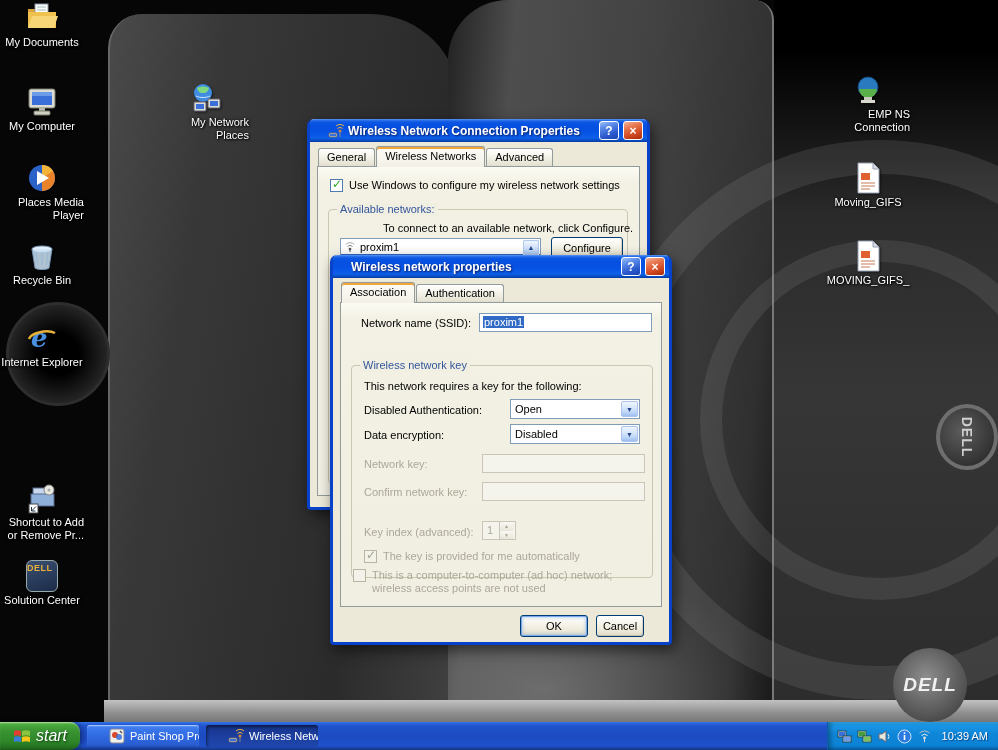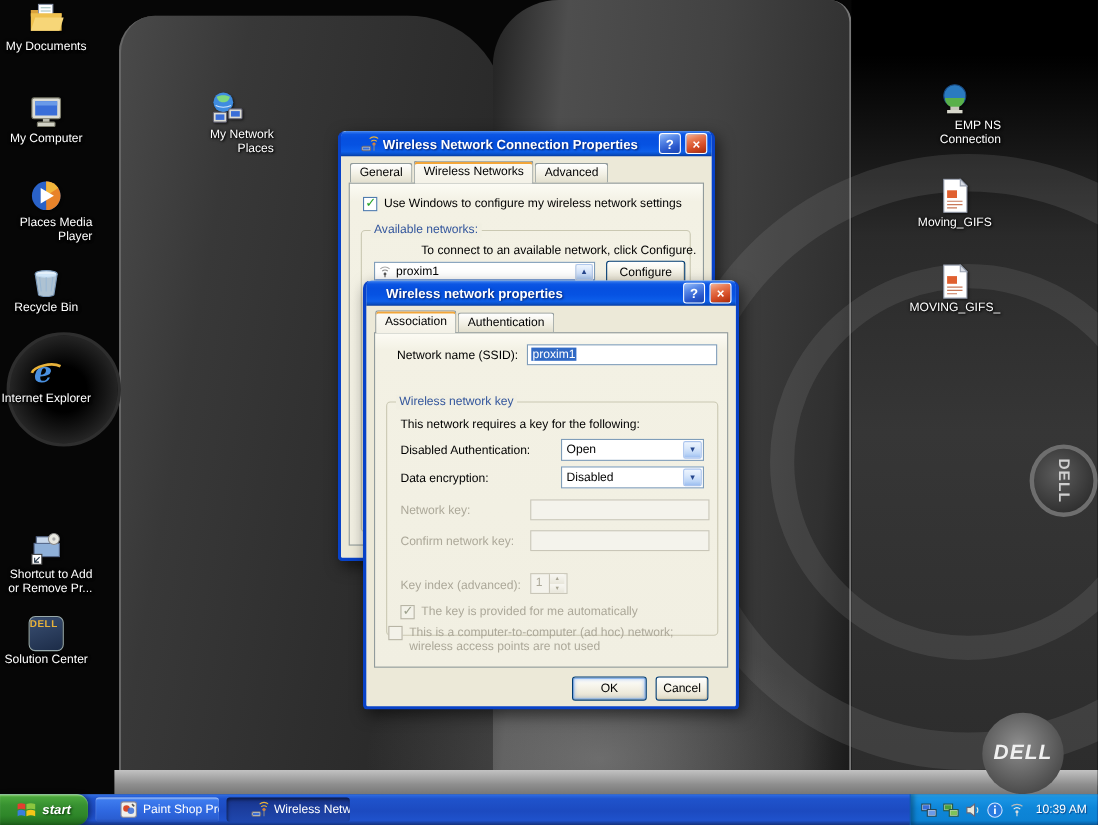--- a/index.html
+++ b/index.html
@@ -79,21 +79,21 @@
   .sbtn i{font-style:normal;font-size:7px;color:#26478e;}
 
   .dlg-back{left:307px;top:119px;width:343px;height:391px;z-index:10;}
   .dlg-back .tabpage{left:7px;top:47px;width:323px;height:330px;}
   .dlg-front{left:330px;top:255px;width:342px;height:390px;z-index:20;}
   .dlg-front .tabpage{left:7px;top:47px;width:322px;height:305px;}
 
   
   .taskbar{position:absolute;left:0;top:722px;width:998px;height:28px;z-index:40;display:flex;align-items:stretch;
     background:linear-gradient(180deg,#3a77e8 0%,#2a65dd 5%,#1f53cc 15%,#1c4ac0 55%,#1f52cc 85%,#15337e 100%);}
-  .startbtn{flex:0 0 80px;display:flex;align-items:center;justify-content:center;gap:5px;color:#fff;font-weight:bold;font-style:italic;font-size:12px;text-shadow:1px 1px 2px rgba(0,40,0,.8);
+  .startbtn{flex:0 0 80px;display:flex;align-items:center;justify-content:center;gap:5px;color:#fff;font-weight:normal;font-style:italic;font-size:16px;text-shadow:1px 1px 2px rgba(0,40,0,.8);
     background:linear-gradient(180deg,#7eca66 0%,#4aa73c 10%,#389231 35%,#2e8629 70%,#247020 90%,#1a5917 100%);
     border-radius:0 10px 10px 0;box-shadow:2px 0 5px rgba(0,0,0,.4),inset 0 1px 1px rgba(255,255,255,.35);}
   .task{flex:0 0 112px;margin:3px 0 3px 7px;border-radius:3px;display:flex;align-items:center;gap:5px;padding:0 22px;color:#fff;overflow:hidden;white-space:nowrap;}
   .task.normal{background:linear-gradient(180deg,#6a9cf5 0%,#3d7bee 12%,#2f68e0 55%,#2a5ed2 88%,#2450b8 100%);box-shadow:inset 0 1px 1px rgba(255,255,255,.45);}
   .task.pressed{background:linear-gradient(180deg,#17338a 0%,#1c3e9e 50%,#1f47ae 100%);box-shadow:inset 1px 2px 3px rgba(0,0,0,.5);}
   .task .ticon16{width:16px;height:16px;flex:0 0 16px;}
   .tray{margin-left:auto;display:flex;align-items:center;gap:5px;padding:0 10px 0 9px;color:#fff;
     background:linear-gradient(180deg,#35aef2 0%,#1b96e6 10%,#0e86d8 45%,#0c82d4 85%,#0a65ae 100%);
     box-shadow:inset 3px 0 4px rgba(0,0,0,.3);border-left:1px solid #0a5ea8;}
   .trayicon{width:15px;height:15px;display:block;}

